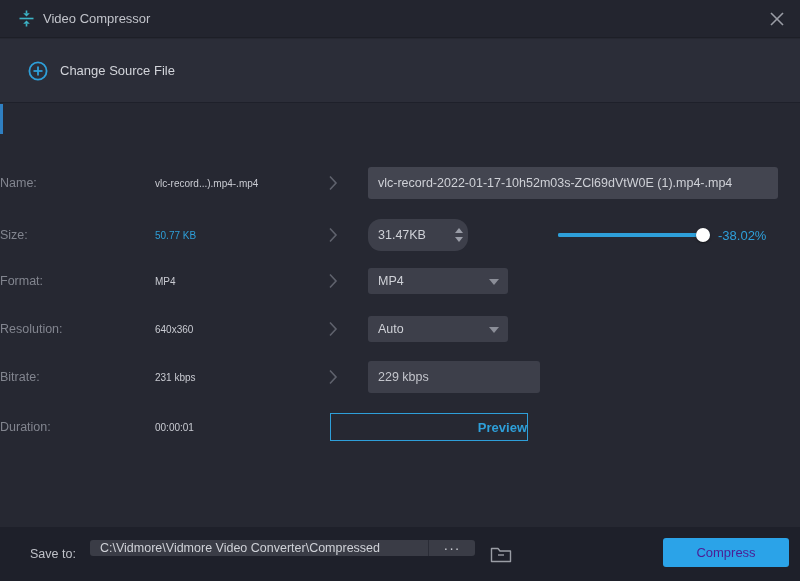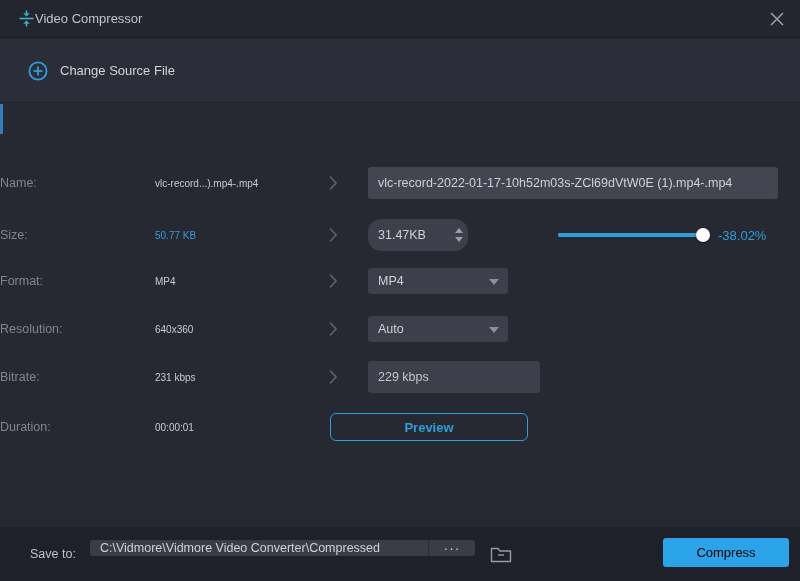--- a/index.html
+++ b/index.html
@@ -8,21 +8,21 @@
 
   .window { position: relative; width: 800px; height: 581px; background: #262832; }
 
   
   .titlebar {
     position: absolute; top: 0; left: 0; width: 800px; height: 38px;
     background: #23252f; display: flex; align-items: center;
     border-bottom: 1px solid #1d1f27;
   }
   .titlebar .app-icon { margin-left: 18px; width: 17px; height: 17px; display: flex; }
-  .titlebar .title { margin-left: 0; font-size: 13px; color: #c2c4cb; }
+  .titlebar .title { margin-left: 8px; font-size: 13px; color: #c2c4cb; }
   .close-btn {
     position: absolute; right: 8px; top: 5px; width: 30px; height: 28px;
     display: flex; align-items: center; justify-content: center; cursor: pointer;
   }
 
   
   .band {
     position: absolute; top: 39px; left: 0; width: 800px; height: 64px;
     background: #2b2d38; display: flex; align-items: center;
     border-bottom: 1px solid #1e202a;
@@ -79,23 +79,24 @@
     position: absolute; right: 9px; top: 50%; margin-top: -2px;
     width: 0; height: 0; border-left: 5px solid transparent; border-right: 5px solid transparent;
     border-top: 6px solid #8b8e98;
   }
 
   .bitrate-field { left: 368px; width: 172px; height: 28px; color: #c3c5cc; }
 
   .preview-btn {
     position: absolute; left: 330px; top: 50%; transform: translateY(-50%);
     width: 198px; height: 28px; background: transparent;
-    border: 1px solid #2e9fd9; border-radius: 6px;
+    border: 1px solid #2e9fd9; border-radius: 0;
     color: #2e9fd9; font-size: 13px; font-weight: bold; font-family: "Liberation Sans", sans-serif;
     cursor: pointer;
+    text-align: right;
   }
 
   
   .footer {
     position: absolute; top: 527px; left: 0; width: 800px; height: 54px;
     background: #1e202a; 
   }
   .footer .save-label { position: absolute; left: 30px; top: 50%; transform: translateY(-50%); font-size: 12.5px; color: #bfc1c8; }
   .path-group {
     position: absolute; left: 90px; top: 13px; width: 385px; height: 16px;
@@ -111,21 +112,21 @@
     font-size: 14px; letter-spacing: 1px; cursor: pointer; border-radius: 0 3px 3px 0;
   }
   .folder-btn {
     position: absolute; left: 486px; top: 50%; transform: translateY(-50%);
     width: 30px; height: 26px; display: flex; align-items: center; justify-content: center;
     background: transparent; border: none; cursor: pointer;
   }
   .compress-btn {
     position: absolute; left: 663px; top: 11px; width: 126px; height: 29px;
     background: #2ba3e8; border: none; border-radius: 3px;
-    color: #000000; font-size: 13px; font-family: "Liberation Sans", sans-serif; cursor: pointer;
+    color: #4c1d95; font-size: 13px; font-family: "Liberation Sans", sans-serif; cursor: pointer;
   }
 
   
   .sliver-top { position: absolute; left: 0; top: 104px; width: 3px; height: 30px; background: #2f7fc1; }
 </style>
 </head>
 <body>
 
 <div class="window">
 

